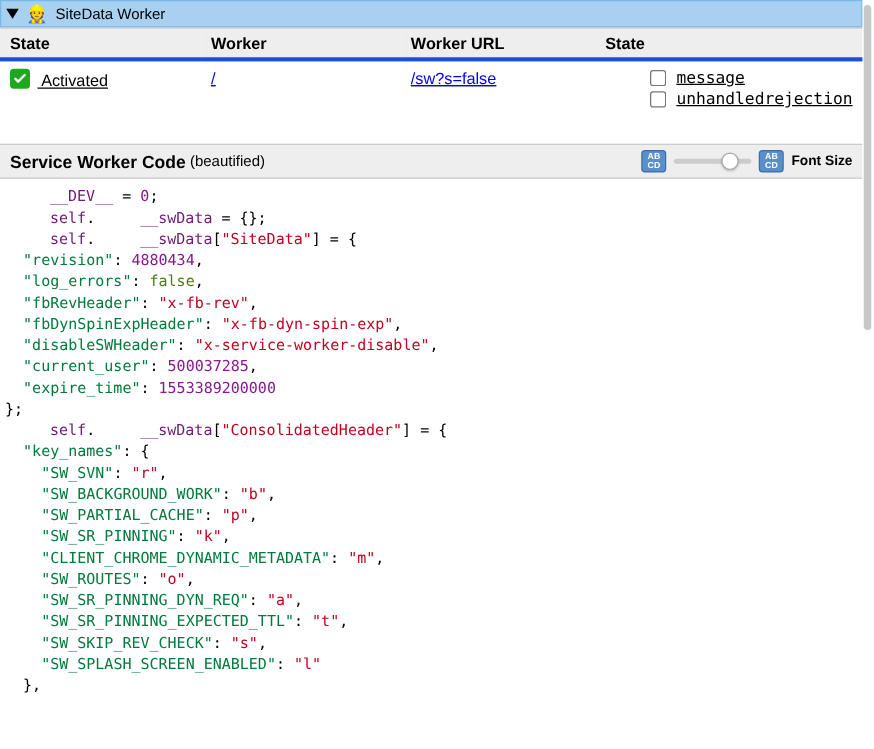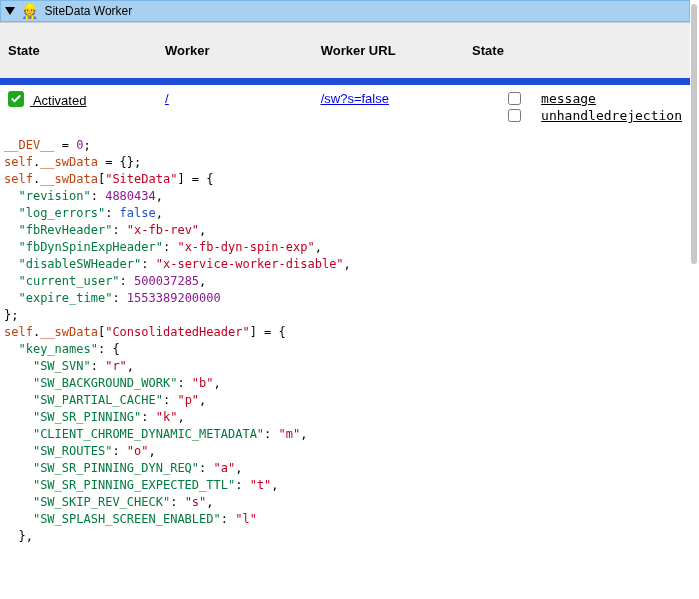--- a/index.html
+++ b/index.html
@@ -3,42 +3,42 @@
 <meta charset="utf-8">
 <style>
 * { box-sizing: border-box; margin: 0; padding: 0; }
 body { font-family: -apple-system, BlinkMacSystemFont, "Segoe UI", sans-serif; font-size: 12px; background: #fff; width: 699px; height: 599px; overflow: hidden; position: relative; }
 .scroll-area { width: 690px; height: 599px; overflow: hidden; }
 .scrollbar { position: absolute; right: 2px; top: 4px; width: 6px; height: 260px; background: #c8c8c8; border-radius: 3px; }
 .header-bar { background: #a8d0f0; border: 1px solid #7ab8e6; display: flex; align-items: center; height: 22px; padding: 0 4px; gap: 6px; }
 .triangle { width: 0; height: 0; border-left: 5px solid transparent; border-right: 5px solid transparent; border-top: 8px solid #000; }
 .worker-emoji { font-size: 14px; }
 .table { width: 100%; border-collapse: collapse; }
-.table th { background: #eee; border-top: 1px solid #ccc; border-bottom: 7px solid #1d4ed8; text-align: left; padding: 20px 8px; font-size: 13px; font-weight: bold; }
+.table th { background: #eee; border-top: 1px solid #ccc; border-bottom: 3px solid #1d4ed8; text-align: left; padding: 4px 8px; font-size: 13px; font-weight: bold; }
 .table td { padding: 6px 8px; vertical-align: top; font-size: 13px; text-decoration: underline; }
 .check-icon { display: inline-flex; width: 16px; height: 16px; background: #1fa81f; border-radius: 3px; align-items: center; justify-content: center; margin-right: 6px; }
 .check-icon svg { width: 12px; height: 12px; }
 .link { color: #0000ee; text-decoration: underline; cursor: pointer; }
 .events { font-family: "Menlo", "Monaco", monospace; font-size: 12px; }
-.events label { display: flex; align-items: center; gap: 20px; margin-bottom: 2px; padding-left: 36px; }
+.events label { display: flex; align-items: center; gap: 8px; margin-bottom: 2px; padding-left: 36px; }
 .code-header { background: #eee; border-top: 1px solid #ccc; border-bottom: 1px solid #ccc; display: flex; align-items: center; padding: 4px 8px; margin-top: 20px; }
 .code-header-title { font-size: 14px; font-weight: bold; }
 .code-header-sub { font-size: 12px; font-weight: normal; }
 .spacer { flex: 1; }
 .font-btn { width: 20px; height: 18px; background: #5a8fc8; border: 1px solid #3a6fa8; border-radius: 3px; display: inline-flex; align-items: center; justify-content: center; color: #fff; font-size: 7px; font-weight: bold; line-height: 7px; cursor: pointer; }
 .slider-track { width: 62px; height: 4px; background: #ccc; border-radius: 2px; position: relative; margin: 0 6px; }
 .slider-thumb { position: absolute; top: -5px; left: 38px; width: 14px; height: 14px; background: #fff; border: 1px solid #aaa; border-radius: 50%; box-shadow: 0 1px 2px rgba(0,0,0,0.2); }
 .font-label { font-size: 11px; font-weight: bold; margin-left: 6px; }
 .code { font-family: "Menlo", "Monaco", monospace; font-size: 12px; line-height: 17px; padding: 6px 4px; white-space: pre; }
 .k-str { color: #c00020; }
 .k-num { color: #8a1890; }
-.k-bool { color: #1d4ed8; }
+.k-bool { color: #4d7c0f; }
 .k-prop { color: #007a3d; }
 .k-punct { color: #000; }
-.k-ident { color: #c2410c; }
+.k-ident { color: #701a75; margin-left: 36px; }
 </style>
 </head>
 <body>
 
 <div class="scroll-area">
   <div class="header-bar">
     <span class="triangle"></span>
     <span class="worker-emoji">👷</span>
     <span>SiteData Worker</span>
   </div>
@@ -71,17 +71,29 @@
             </label>
             <label>
               <input type="checkbox" style="">
               <span>unhandledrejection</span>
             </label>
           </td>
       </tr>
     </tbody>
   </table>
 
+  <div class="code-header">
+    <span class="code-header-title">Service Worker Code</span>
+    <span>&nbsp;</span>
+    <span class="code-header-sub">(beautified)</span>
+    <span class="spacer"></span>
+    <span class="font-btn">AB<br>CD</span>
+    <span class="slider-track">
+      <span class="slider-thumb"></span>
+    </span>
+    <span class="font-btn">AB<br>CD</span>
+    <span class="font-label">Font Size</span>
+  </div>
 
   <div class="code" id="code-block"><div><span class="k-ident">__DEV__</span><span class="k-punct"> = </span><span class="k-num">0</span><span class="k-punct">;</span></div><div><span class="k-ident">self</span><span class="k-punct">.</span><span class="k-ident">__swData</span><span class="k-punct"> = {};</span></div><div><span class="k-ident">self</span><span class="k-punct">.</span><span class="k-ident">__swData</span><span class="k-punct">[</span><span class="k-str">"SiteData"</span><span class="k-punct">] = {</span></div><div><span class="k-punct">  </span><span class="k-prop">"revision"</span><span class="k-punct">: </span><span class="k-num">4880434</span><span class="k-punct">,</span></div><div><span class="k-punct">  </span><span class="k-prop">"log_errors"</span><span class="k-punct">: </span><span class="k-bool">false</span><span class="k-punct">,</span></div><div><span class="k-punct">  </span><span class="k-prop">"fbRevHeader"</span><span class="k-punct">: </span><span class="k-str">"x-fb-rev"</span><span class="k-punct">,</span></div><div><span class="k-punct">  </span><span class="k-prop">"fbDynSpinExpHeader"</span><span class="k-punct">: </span><span class="k-str">"x-fb-dyn-spin-exp"</span><span class="k-punct">,</span></div><div><span class="k-punct">  </span><span class="k-prop">"disableSWHeader"</span><span class="k-punct">: </span><span class="k-str">"x-service-worker-disable"</span><span class="k-punct">,</span></div><div><span class="k-punct">  </span><span class="k-prop">"current_user"</span><span class="k-punct">: </span><span class="k-num">500037285</span><span class="k-punct">,</span></div><div><span class="k-punct">  </span><span class="k-prop">"expire_time"</span><span class="k-punct">: </span><span class="k-num">1553389200000</span></div><div><span class="k-punct">};</span></div><div><span class="k-ident">self</span><span class="k-punct">.</span><span class="k-ident">__swData</span><span class="k-punct">[</span><span class="k-str">"ConsolidatedHeader"</span><span class="k-punct">] = {</span></div><div><span class="k-punct">  </span><span class="k-prop">"key_names"</span><span class="k-punct">: {</span></div><div><span class="k-punct">    </span><span class="k-prop">"SW_SVN"</span><span class="k-punct">: </span><span class="k-str">"r"</span><span class="k-punct">,</span></div><div><span class="k-punct">    </span><span class="k-prop">"SW_BACKGROUND_WORK"</span><span class="k-punct">: </span><span class="k-str">"b"</span><span class="k-punct">,</span></div><div><span class="k-punct">    </span><span class="k-prop">"SW_PARTIAL_CACHE"</span><span class="k-punct">: </span><span class="k-str">"p"</span><span class="k-punct">,</span></div><div><span class="k-punct">    </span><span class="k-prop">"SW_SR_PINNING"</span><span class="k-punct">: </span><span class="k-str">"k"</span><span class="k-punct">,</span></div><div><span class="k-punct">    </span><span class="k-prop">"CLIENT_CHROME_DYNAMIC_METADATA"</span><span class="k-punct">: </span><span class="k-str">"m"</span><span class="k-punct">,</span></div><div><span class="k-punct">    </span><span class="k-prop">"SW_ROUTES"</span><span class="k-punct">: </span><span class="k-str">"o"</span><span class="k-punct">,</span></div><div><span class="k-punct">    </span><span class="k-prop">"SW_SR_PINNING_DYN_REQ"</span><span class="k-punct">: </span><span class="k-str">"a"</span><span class="k-punct">,</span></div><div><span class="k-punct">    </span><span class="k-prop">"SW_SR_PINNING_EXPECTED_TTL"</span><span class="k-punct">: </span><span class="k-str">"t"</span><span class="k-punct">,</span></div><div><span class="k-punct">    </span><span class="k-prop">"SW_SKIP_REV_CHECK"</span><span class="k-punct">: </span><span class="k-str">"s"</span><span class="k-punct">,</span></div><div><span class="k-punct">    </span><span class="k-prop">"SW_SPLASH_SCREEN_ENABLED"</span><span class="k-punct">: </span><span class="k-str">"l"</span></div><div><span class="k-punct">  </span><span class="k-punct">},</span></div></div>
 </div>
 
 <div class="scrollbar"></div>
 
 </body></html>

